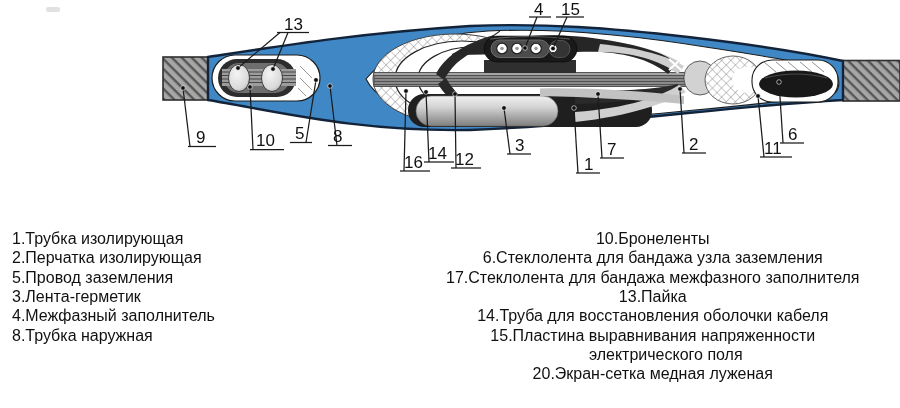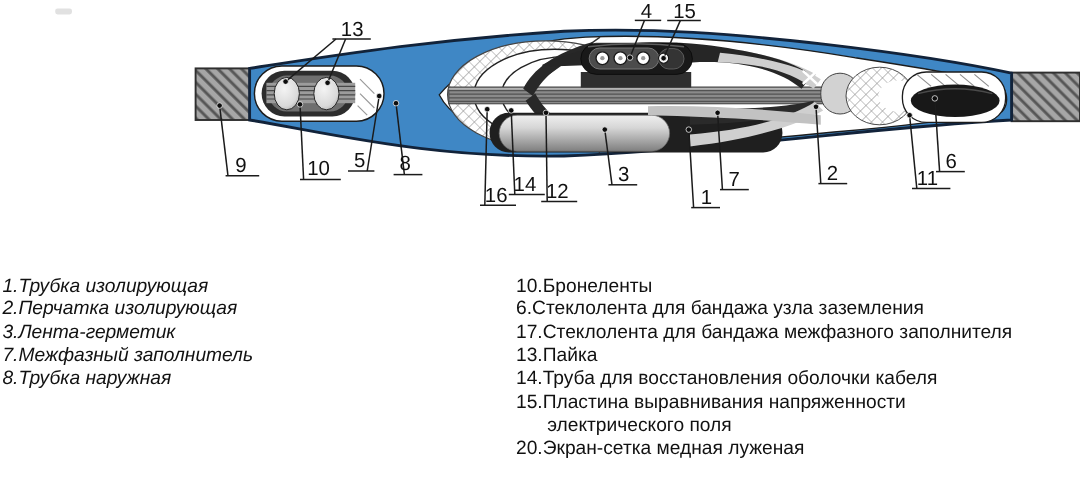--- a/index.html
+++ b/index.html
@@ -4,22 +4,22 @@
 <style>
   html,body{margin:0;padding:0;background:#ffffff;}
   body{width:900px;height:408px;position:relative;overflow:hidden;
        font-family:"Liberation Sans",sans-serif;color:#111;}
   .stage{position:absolute;inset:0;}
   svg{position:absolute;left:0;top:0;}
   #callouts line{stroke:#1b1b1b;stroke-width:1.25;}
   #callouts circle{fill:#0d0d0d;stroke:#ffffff;stroke-width:0.6;}
   #callouts text{font-family:"Liberation Sans",sans-serif;font-size:17px;fill:#111;}
   .legend{position:absolute;top:229px;left:0;width:900px;font-size:16px;line-height:19.35px;}
-  .col-left{position:absolute;left:2px;top:0;white-space:nowrap;font-style:italic;}
-  .col-right{position:absolute;left:430px;top:0;white-space:nowrap;}
+  .col-left{position:absolute;left:12px;top:0;white-space:nowrap;}
+  .col-right{position:absolute;left:446px;top:0;white-space:nowrap;text-align:center;}
   .legend-line{height:19.35px;}
   .legend-line.indent{padding-left:26px;}
 </style>
 </head>
 <body>
 
 <div class="stage">
 
   <svg width="900" height="228" viewBox="0 0 900 228">
     <defs>
@@ -222,22 +222,23 @@
           <circle cx="779" cy="82" r="2.3"></circle>
           <text x="788" y="140">6</text>
         </g>
       </g>
   </svg>
 
   <div class="legend">
     <div class="col-left">
       <div class="legend-line">1.Трубка изолирующая</div>
       <div class="legend-line">2.Перчатка изолирующая</div>
+      <div class="legend-line">5.Провод заземления</div>
       <div class="legend-line">3.Лента-герметик</div>
-      <div class="legend-line">7.Межфазный заполнитель</div>
+      <div class="legend-line">4.Межфазный заполнитель</div>
       <div class="legend-line">8.Трубка наружная</div>
     </div>
     <div class="col-right">
       <div class="legend-line">10.Бронеленты</div>
       <div class="legend-line">6.Стеклолента для бандажа узла заземления</div>
       <div class="legend-line">17.Стеклолента для бандажа межфазного заполнителя</div>
       <div class="legend-line">13.Пайка</div>
       <div class="legend-line">14.Труба для восстановления оболочки кабеля</div>
       <div class="legend-line">15.Пластина выравнивания напряженности</div>
       <div class="legend-line indent">электрического поля</div>

